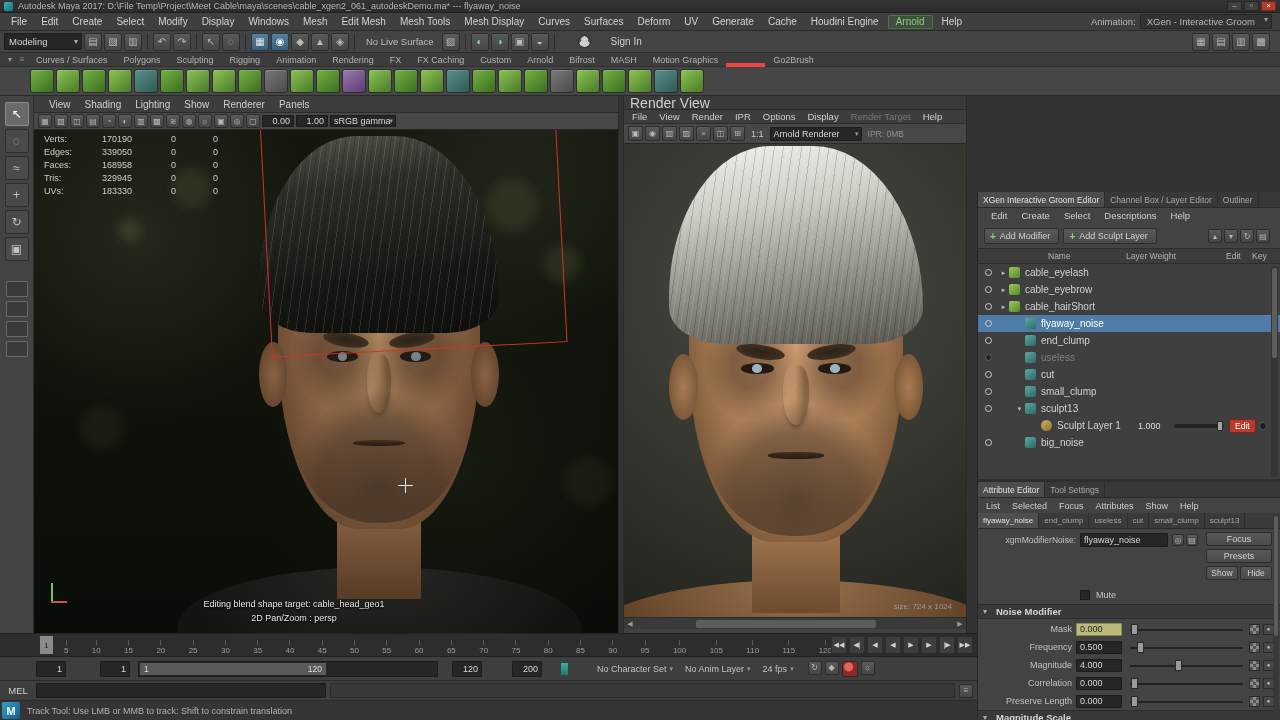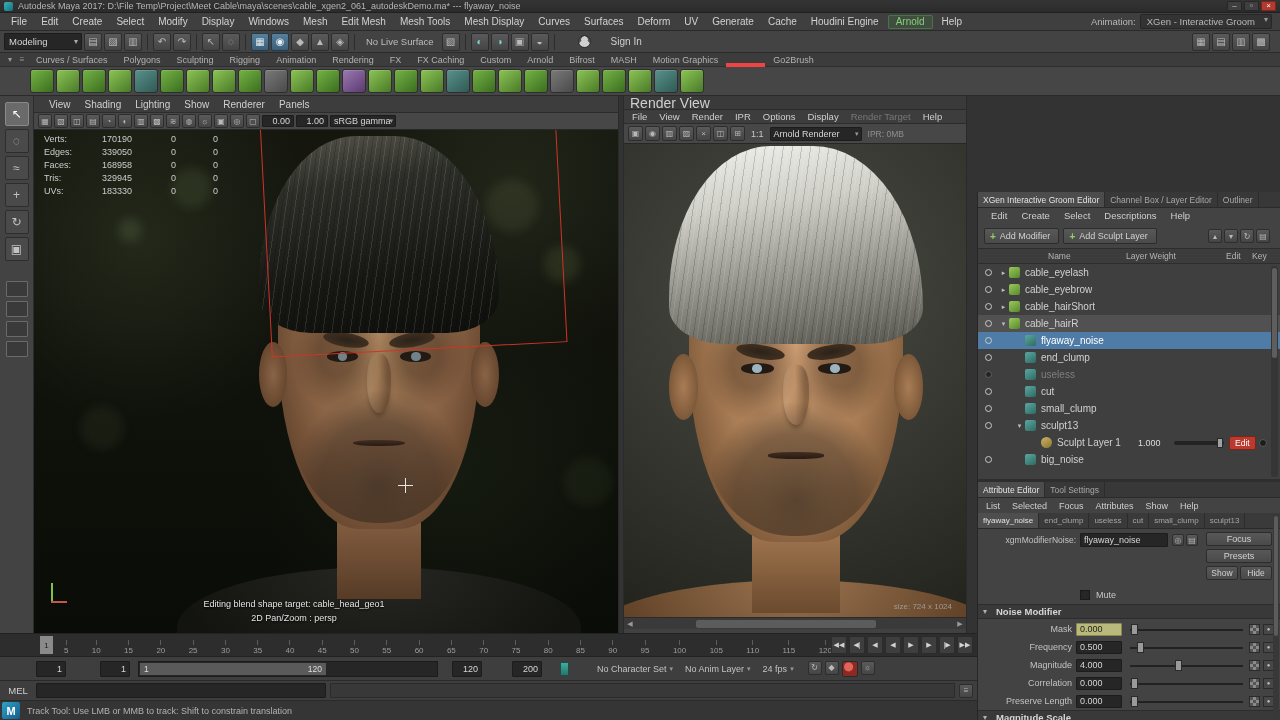--- a/index.html
+++ b/index.html
@@ -660,28 +660,20 @@
 
           <div class="trow d0 dot-on i-desc">
             <span class="dot"></span>
             <span class="ind"></span>
             <span class="arrow">▸</span>
             <span class="nicon"></span>
             <span class="tlabel">cable_hairShort</span>
 
           </div>
 
-          <div class="trow d0 dot-on i-desc current">
-            <span class="dot"></span>
-            <span class="ind"></span>
-            <span class="arrow">▾</span>
-            <span class="nicon"></span>
-            <span class="tlabel">cable_hairR</span>
-
-          </div>
 
           <div class="trow d1 dot-on i-mod selected">
             <span class="dot"></span>
             <span class="ind"></span>
             <span class="arrow"></span>
             <span class="nicon"></span>
             <span class="tlabel">flyaway_noise</span>
 
           </div>
 

